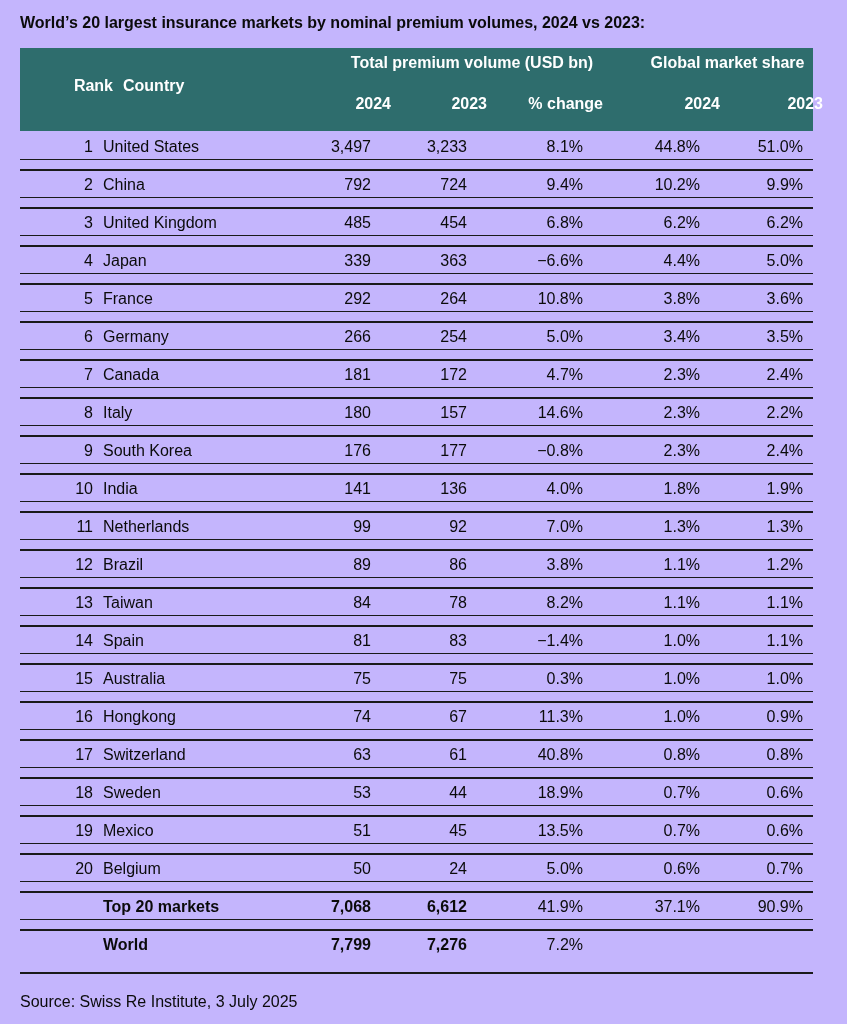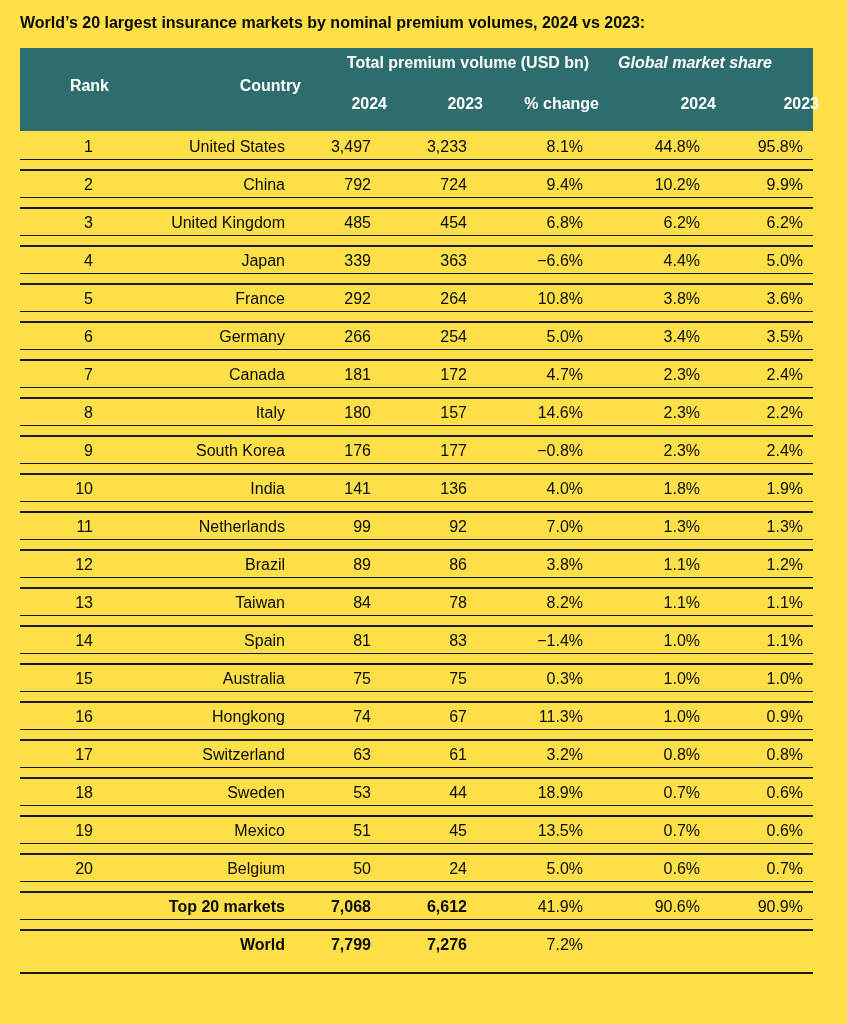--- a/index.html
+++ b/index.html
@@ -1,40 +1,40 @@
 <!DOCTYPE html>
 <html><head>
 <meta charset="utf-8">
 <style>
   html,body { margin:0; padding:0; background:#ffffff; }
   .page {
     position:relative; width:847px; height:1024px; overflow:hidden;
-    font-family:"Liberation Sans", sans-serif; color:#0b0b0b; background:#fde047;
+    font-family:"Liberation Sans", sans-serif; color:#0b0b0b; background:#c4b5fd;
   }
   .wrap { position:absolute; left:20px; top:14px; width:793px; }
   .title { font-size:16px; font-weight:700; line-height:17px; white-space:nowrap; }
 
   
   .thead {
     position:relative; height:83px; margin-top:17px;
     background:#2e6d6d; color:#ffffff; font-weight:700; font-size:16px;
   }
-  .thead .line { position:absolute; left:16px; right:0; display:flex; line-height:17px; }
+  .thead .line { position:absolute; left:0; right:0; display:flex; line-height:17px;padding-left:20px; }
   .l-groups { top:6px; }
   .l-main   { top:29px; }
   .l-sub    { top:47px; }
   .sp-rank    { width:73px; flex:none; }
   .sp-country { width:192px; flex:none; }
   .g-premium  { width:298px; flex:none; text-align:center; box-sizing:border-box; padding-left:36px; white-space:nowrap; }
-  .g-share    { width:230px; flex:none; text-align:left; box-sizing:border-box; padding-left:19px; white-space:nowrap;font-style:italic; }
+  .g-share    { width:230px; flex:none; text-align:center; box-sizing:border-box; padding-left:19px; white-space:nowrap; }
 
   
   .c { flex:none; white-space:nowrap; }
   .c.rank    { width:73px;  padding-left:10px;  box-sizing:border-box; text-align:right; }
-  .c.country { width:192px; padding-left:10px;  box-sizing:border-box; text-align:right; }
+  .c.country { width:192px; padding-left:10px;  box-sizing:border-box; text-align:left; }
   .c.num     { text-align:right; }
   .c.p2024   { width:86px;  }
   .c.p2023   { width:96px;  }
   .c.chg     { width:116px; }
   .c.s2024   { width:117px; }
   .c.s2023   { width:113px; padding-right:10px; box-sizing:border-box; }
 
   
   .tr {
     display:flex; font-size:16px; line-height:17px;
@@ -79,21 +79,21 @@
     </div>
 
     <div class="tbody">
         <div class="tr">
     <span class="c rank">1</span>
     <span class="c country">United States</span>
     <span class="c num p2024">3,497</span>
     <span class="c num p2023">3,233</span>
     <span class="c num chg">8.1%</span>
     <span class="c num s2024">44.8%</span>
-    <span class="c num s2023">95.8%</span>
+    <span class="c num s2023">51.0%</span>
   </div>
         <div class="tr">
     <span class="c rank">2</span>
     <span class="c country">China</span>
     <span class="c num p2024">792</span>
     <span class="c num p2023">724</span>
     <span class="c num chg">9.4%</span>
     <span class="c num s2024">10.2%</span>
     <span class="c num s2023">9.9%</span>
   </div>
@@ -221,21 +221,21 @@
     <span class="c num p2023">67</span>
     <span class="c num chg">11.3%</span>
     <span class="c num s2024">1.0%</span>
     <span class="c num s2023">0.9%</span>
   </div>
         <div class="tr">
     <span class="c rank">17</span>
     <span class="c country">Switzerland</span>
     <span class="c num p2024">63</span>
     <span class="c num p2023">61</span>
-    <span class="c num chg">3.2%</span>
+    <span class="c num chg">40.8%</span>
     <span class="c num s2024">0.8%</span>
     <span class="c num s2023">0.8%</span>
   </div>
         <div class="tr">
     <span class="c rank">18</span>
     <span class="c country">Sweden</span>
     <span class="c num p2024">53</span>
     <span class="c num p2023">44</span>
     <span class="c num chg">18.9%</span>
     <span class="c num s2024">0.7%</span>
@@ -258,31 +258,32 @@
     <span class="c num chg">5.0%</span>
     <span class="c num s2024">0.6%</span>
     <span class="c num s2023">0.7%</span>
   </div>
         <div class="tr">
     <span class="c rank"></span>
     <span class="c country b">Top 20 markets</span>
     <span class="c num p2024 b">7,068</span>
     <span class="c num p2023 b">6,612</span>
     <span class="c num chg">41.9%</span>
-    <span class="c num s2024">90.6%</span>
+    <span class="c num s2024">37.1%</span>
     <span class="c num s2023">90.9%</span>
   </div>
         <div class="tr last">
     <span class="c rank"></span>
     <span class="c country b">World</span>
     <span class="c num p2024 b">7,799</span>
     <span class="c num p2023 b">7,276</span>
     <span class="c num chg">7.2%</span>
     <span class="c num s2024"></span>
     <span class="c num s2023"></span>
   </div>
       </div>
 
     <div class="table-end"></div>
 
+    <div class="source">Source: Swiss Re Institute, 3 July 2025</div>
 
   </div>
 </div>
 
 </body></html>

